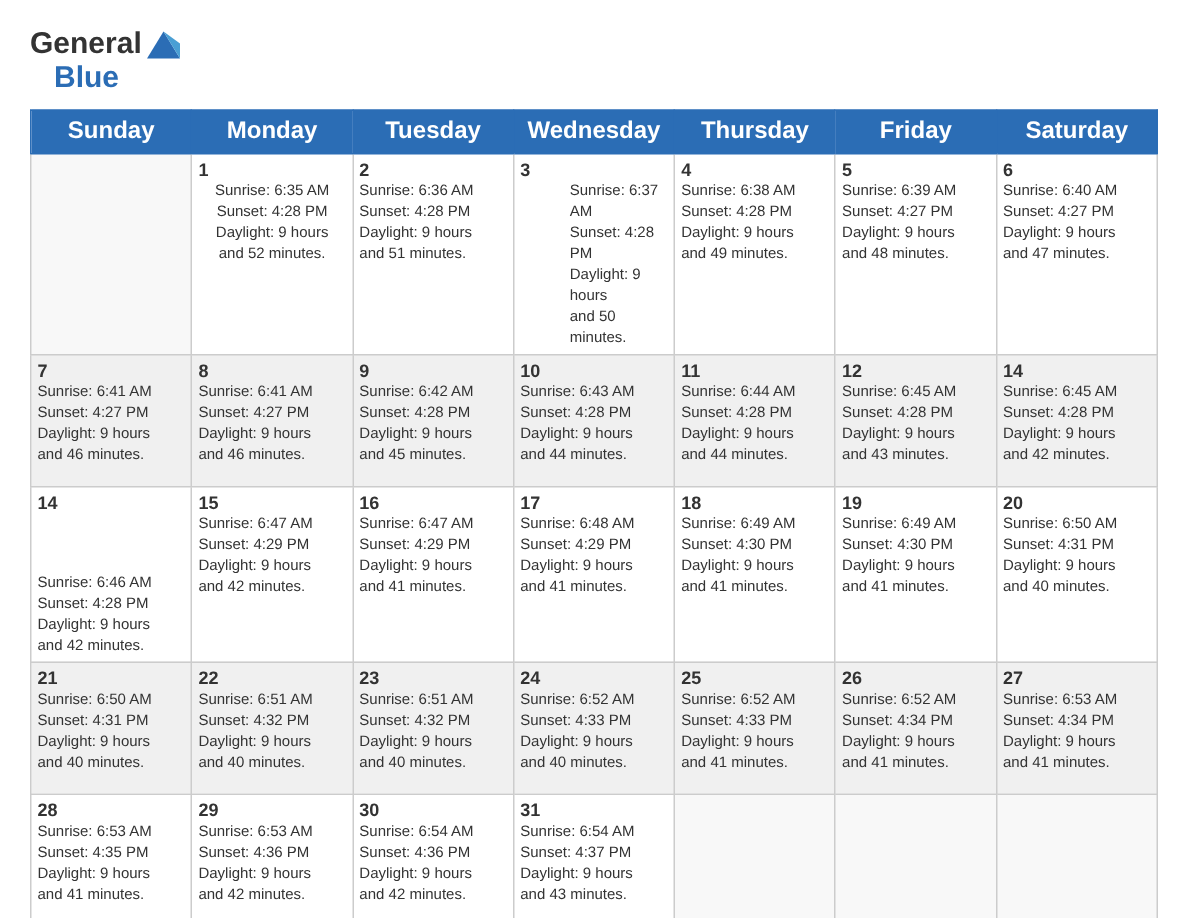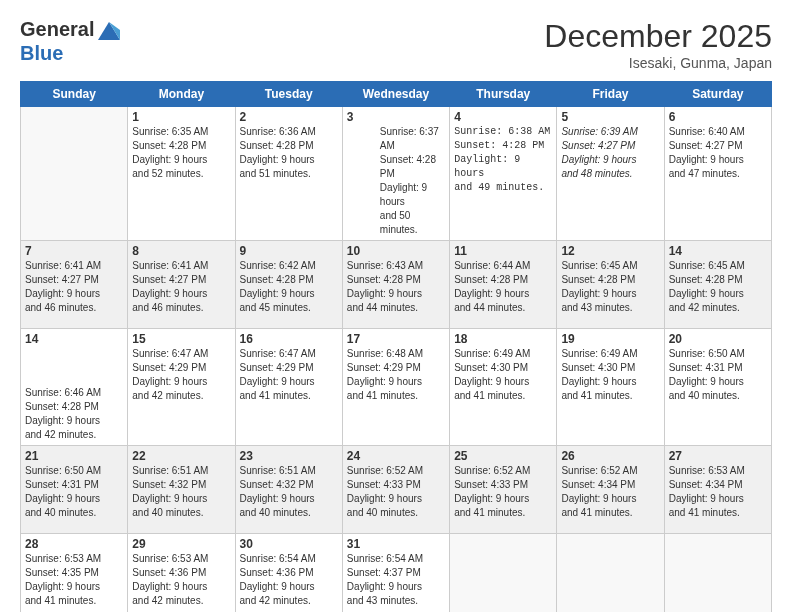--- a/index.html
+++ b/index.html
@@ -40,21 +40,21 @@
       color: #555;
     }
     .calendar {
       width: 100%;
       border-collapse: collapse;
       flex: 1;
     }
     .calendar th {
       background: #2b6db5;
       color: #fff;
-      font-size: 12px;
+      font-size: 16px;
       font-weight: bold;
       text-align: center;
       padding: 5px 3px;
       border: 1px solid #2b6db5;
     }
     .calendar td {
       border: 1px solid #ccc;
       vertical-align: top;
       padding: 3px 4px;
       width: 107px;
@@ -84,75 +84,71 @@
 <body>
 
 <div class="page">
   <div class="header">
     <div class="logo">
       <div>
         <div style="font-size:20px;font-weight:bold;color:#333;line-height:1.1;">General<svg style="display:inline;vertical-align:middle;margin-left:2px;" width="26" height="22" viewBox="0 0 26 22">
               <polygon points="2,20 13,2 24,20" fill="#2b6db5"></polygon>
               <polygon points="13,2 24,20 24,10" fill="#4a9fd4"></polygon>
             </svg></div>
-        <div style="font-size:20px;font-weight:bold;color:#2b6db5;line-height:1.1;">Blue</div>
+        <div style="font-size:20px;font-weight:bold;color:#2b6db5;line-height:1.1;margin-left:16px;">Blue</div>
       </div>
-    </div>
-    <div class="title-block">
-      <div class="month-title">December 2025</div>
-      <div class="location">Isesaki, Gunma, Japan</div>
     </div>
   </div>
 
   <table class="calendar">
     <thead>
       <tr>
         <th>Sunday</th>
         <th>Monday</th>
         <th>Tuesday</th>
         <th>Wednesday</th>
         <th>Thursday</th>
         <th>Friday</th>
         <th>Saturday</th>
       </tr>
     </thead>
     <tbody id="calendar-body">
     <tr>
           <td class="empty"></td>
           <td>
             <span class="day-num">1</span>
-            <div class="day-info" style="white-space: pre-line;">Sunrise: 6:35 AM
+            <div class="day-info" style="white-space: pre-line; text-align: center;">Sunrise: 6:35 AM
 Sunset: 4:28 PM
 Daylight: 9 hours
 and 52 minutes.</div>
           </td>
           <td>
             <span class="day-num">2</span>
             <div class="day-info" style="white-space: pre-line;">Sunrise: 6:36 AM
 Sunset: 4:28 PM
 Daylight: 9 hours
 and 51 minutes.</div>
           </td>
           <td>
             <span class="day-num">3</span>
             <div class="day-info" style="white-space: pre-line; margin-left: 33px;">Sunrise: 6:37 AM
 Sunset: 4:28 PM
 Daylight: 9 hours
 and 50 minutes.</div>
           </td>
           <td>
             <span class="day-num">4</span>
-            <div class="day-info" style="white-space: pre-line; font-family: Liberation Mono, monospace;">Sunrise: 6:38 AM
+            <div class="day-info" style="white-space: pre-line;">Sunrise: 6:38 AM
 Sunset: 4:28 PM
 Daylight: 9 hours
 and 49 minutes.</div>
           </td>
           <td>
             <span class="day-num">5</span>
-            <div class="day-info" style="white-space: pre-line; font-style: italic;">Sunrise: 6:39 AM
+            <div class="day-info" style="white-space: pre-line;">Sunrise: 6:39 AM
 Sunset: 4:27 PM
 Daylight: 9 hours
 and 48 minutes.</div>
           </td>
           <td>
             <span class="day-num">6</span>
             <div class="day-info" style="white-space: pre-line;">Sunrise: 6:40 AM
 Sunset: 4:27 PM
 Daylight: 9 hours
 and 47 minutes.</div>

